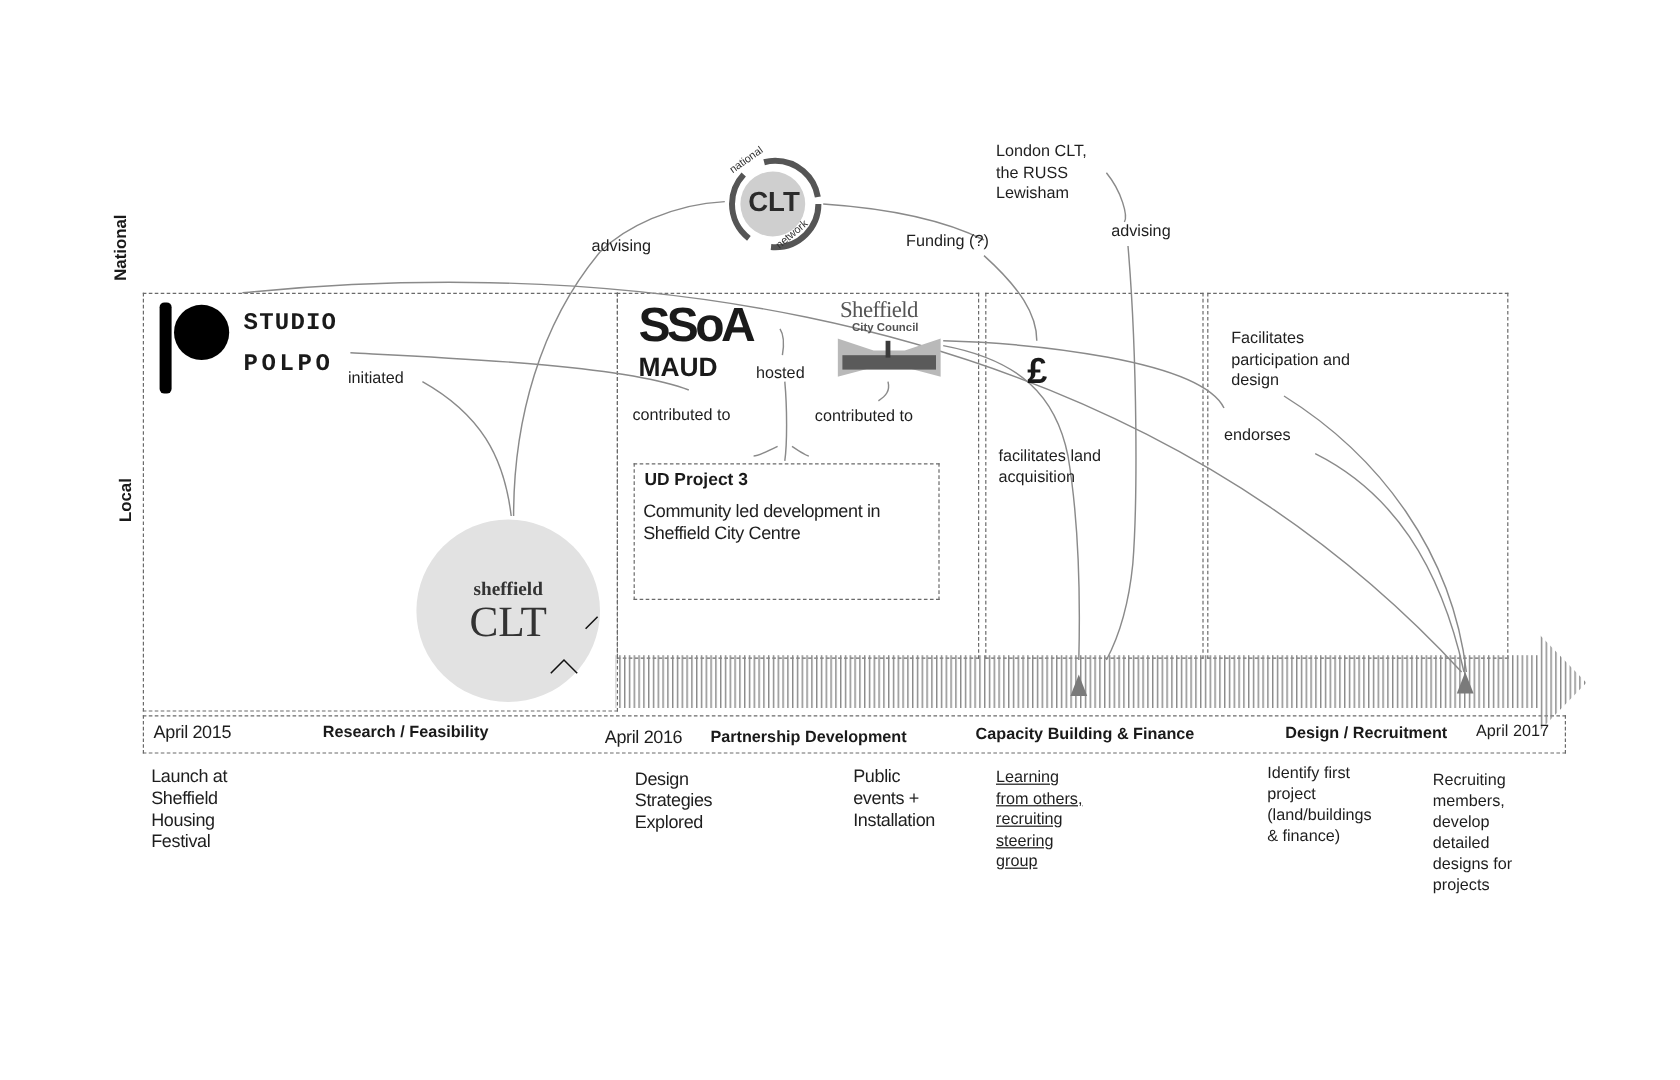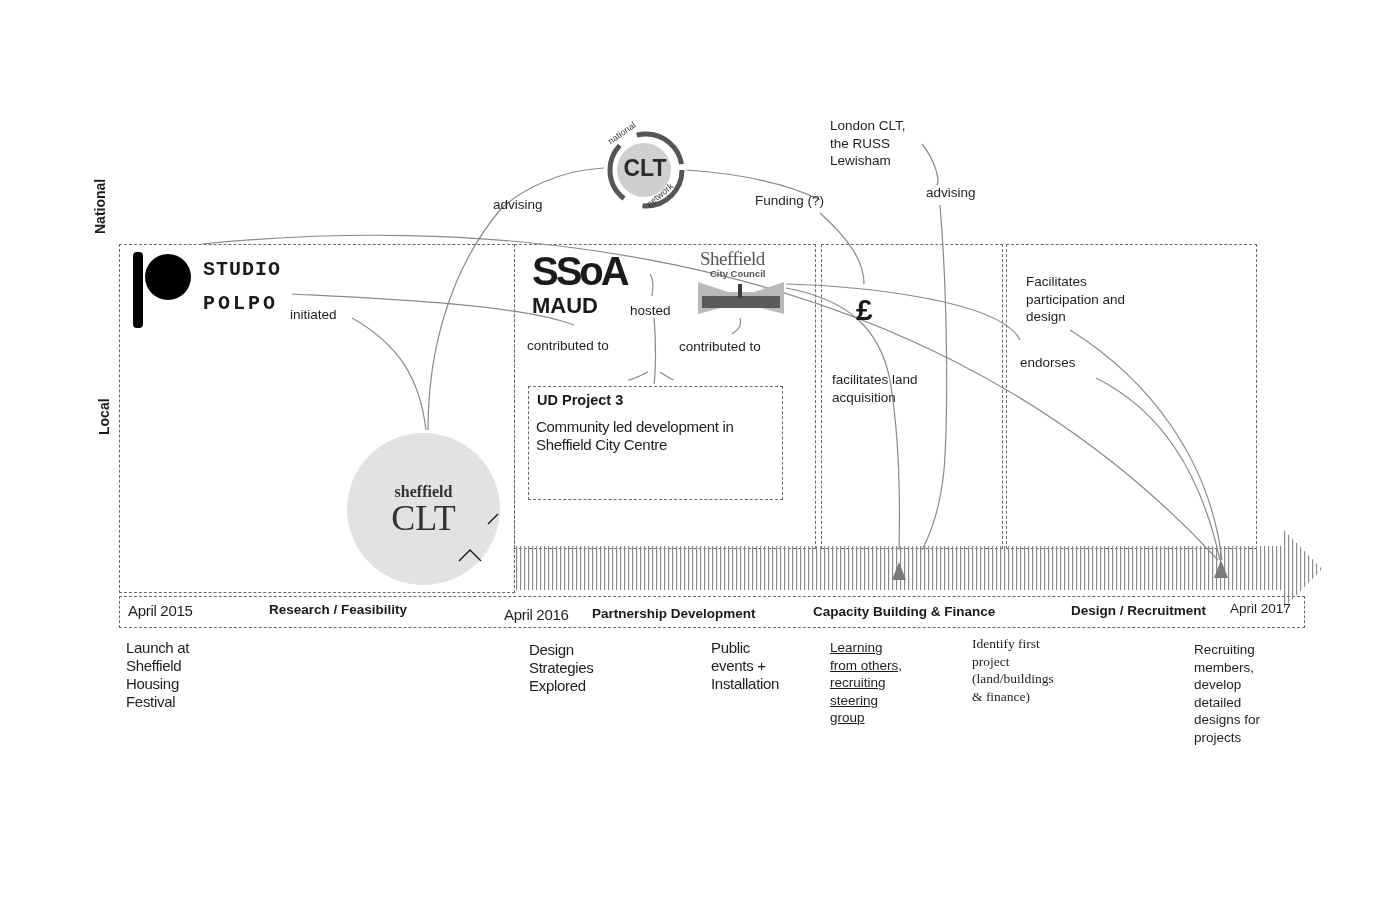--- a/index.html
+++ b/index.html
@@ -161,21 +161,21 @@
   <div class="cond">events +</div>
   <div class="cond">Installation</div>
 </div>
 <div class="abs" style="left:830px; top:639px;text-decoration:underline;">
   <div class="t">Learning</div>
   <div class="t">from others,</div>
   <div class="t">recruiting</div>
   <div class="t">steering</div>
   <div class="t">group</div>
 </div>
-<div class="abs" style="left:972px; top:635px;font-family:Liberation Serif, serif;">
+<div class="abs" style="left:1056px; top:635px;">
   <div class="t">Identify first</div>
   <div class="t">project</div>
   <div class="t">(land/buildings</div>
   <div class="t">&amp; finance)</div>
 </div>
 <div class="abs" style="left:1194px; top:641px;">
   <div class="t">Recruiting</div>
   <div class="t">members,</div>
   <div class="t">develop</div>
   <div class="t">detailed</div>

